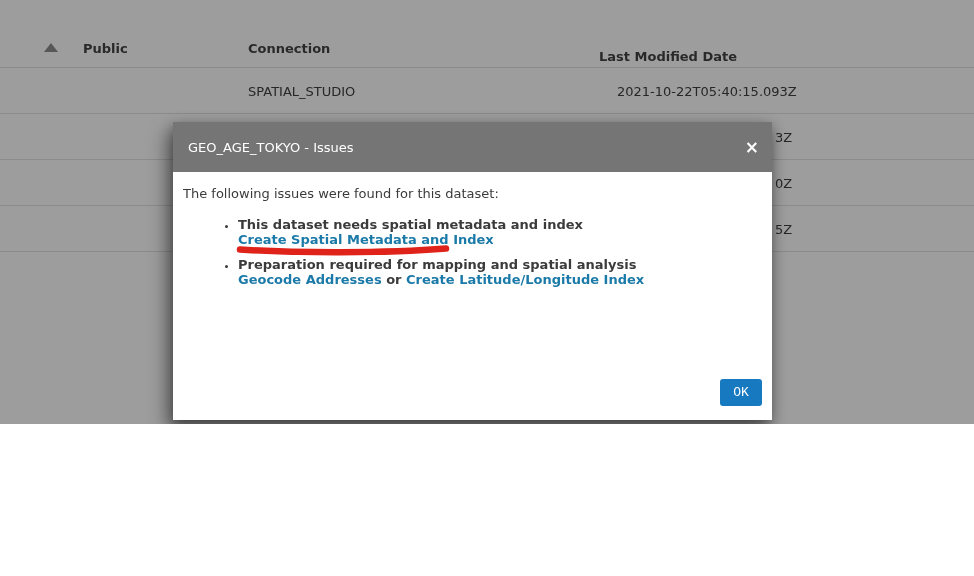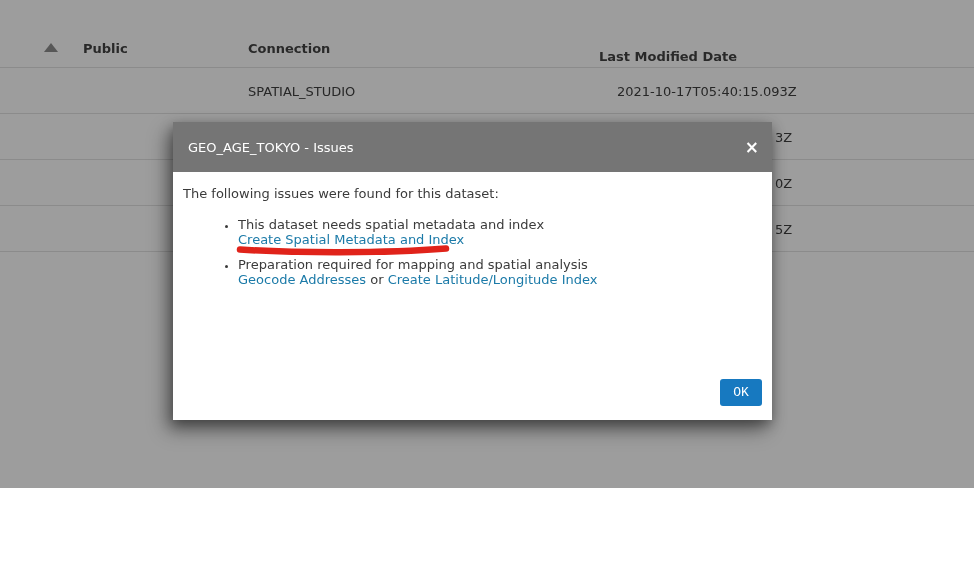--- a/index.html
+++ b/index.html
@@ -1,21 +1,21 @@
 <!DOCTYPE html>
 <html><head>
 <meta charset="utf-8">
 <style>
   html,body{margin:0;padding:0;}
   body{
     width:974px;height:576px;overflow:hidden;
     font-family:"DejaVu Sans","Liberation Sans",sans-serif;
     background:#fff;
   }
-  #screen{position:relative;width:974px;height:488px;background:#ec4899;overflow:hidden;}
+  #screen{position:relative;width:974px;height:424px;background:#ec4899;overflow:hidden;}
 
   
   .table{position:absolute;inset:0;background:#fff;}
   .thead{position:relative;height:67px;border-bottom:1px solid #e2e2e2;}
   .th{position:absolute;top:41px;font-size:13px;font-weight:bold;color:#444;white-space:nowrap;cursor:pointer;}
   .th-public{left:83px;}
   .th-connection{left:248px;}
   .th-lastmod{left:599px;margin-top:8px;}
   .sort-arrow{
     position:absolute;left:44px;top:43px;width:0;height:0;
@@ -40,21 +40,21 @@
   .dialog-title{
     position:absolute;left:15px;top:50%;transform:translateY(-50%);
     color:#fff;font-size:13px;white-space:nowrap;
   }
   .dialog-close{
     position:absolute;right:13px;top:50%;transform:translateY(-50%);
     color:#fff;font-size:17px;font-weight:bold;cursor:pointer;line-height:1;
   }
   .dialog-body{position:relative;height:248px;padding:14px 6px 0 10px;box-sizing:border-box;font-size:13px;color:#3b3b3b;}
   .dialog-intro{line-height:16px;}
-  ul.issues{list-style:disc;margin:15px 0 0 0;padding-left:55px;}
+  ul.issues{list-style:disc;margin:15px 0 0 0;padding-left:55px;font-weight:bold;}
   ul.issues li{position:relative;line-height:15px;font-size:13px;color:#3b3b3b;}
   ul.issues li::marker{color:#3b3b3b;font-size:11px;}
   ul.issues li.first{margin-bottom:10px;}
   .issue-line{display:block;white-space:nowrap;}
   a.dlg-link{color:#1b7aa8;text-decoration:none;cursor:pointer;}
   .redline{position:absolute;left:-2px;top:27px;pointer-events:none;}
   .ok-btn{
     position:absolute;right:10px;bottom:14px;width:42px;height:27px;
     background:#1779c0;color:#fff;border:none;border-radius:3px;
     font-size:13px;font-family:Liberation Mono, monospace;cursor:pointer;padding:0;
@@ -68,21 +68,21 @@
   <div class="table">
     <div class="thead">
       <span class="sort-arrow"></span>
       <span class="th th-public">Public</span>
       <span class="th th-connection">Connection</span>
       <span class="th th-lastmod">Last Modified Date</span>
     </div>
 
     <div class="row">
       <span class="cell cell-connection">SPATIAL_STUDIO</span>
-      <span class="cell cell-lastmod">2021-10-17T05:40:15.093Z</span>
+      <span class="cell cell-lastmod">2021-10-22T05:40:15.093Z</span>
     </div>
     <div class="row">
       <span class="cell cell-fragment">3Z</span>
     </div>
     <div class="row">
       <span class="cell cell-fragment">0Z</span>
     </div>
     <div class="row">
       <span class="cell cell-fragment">5Z</span>
     </div>

